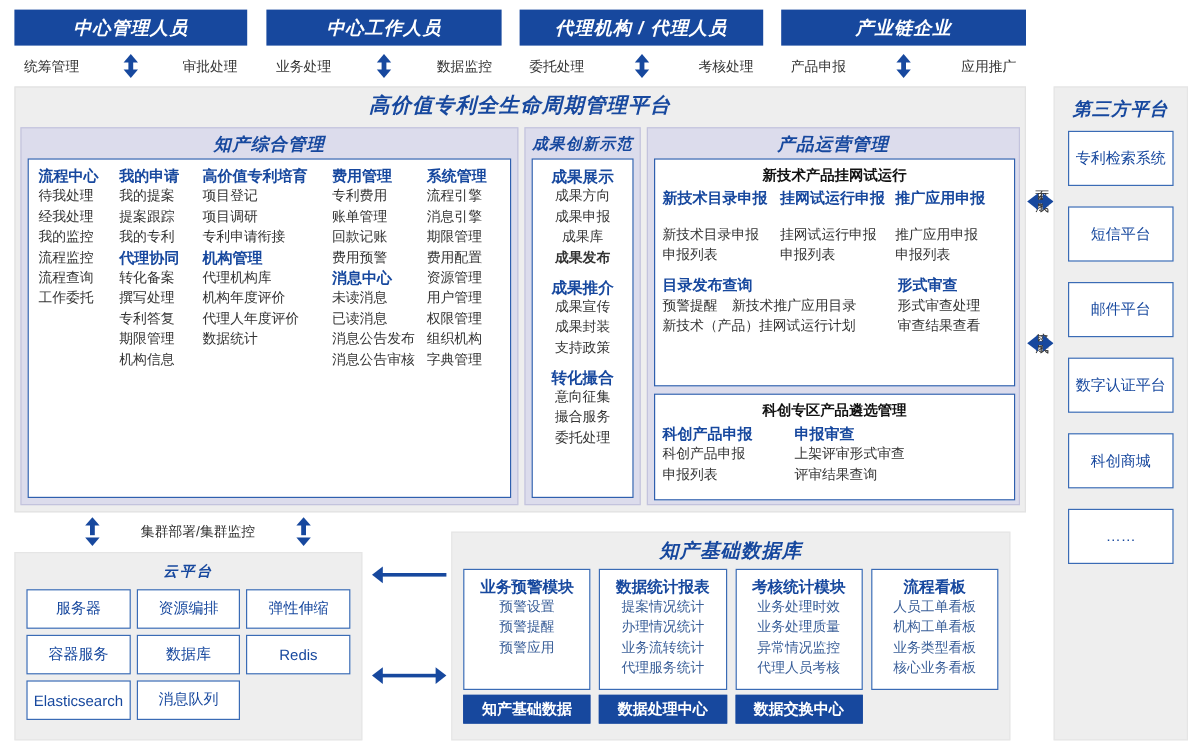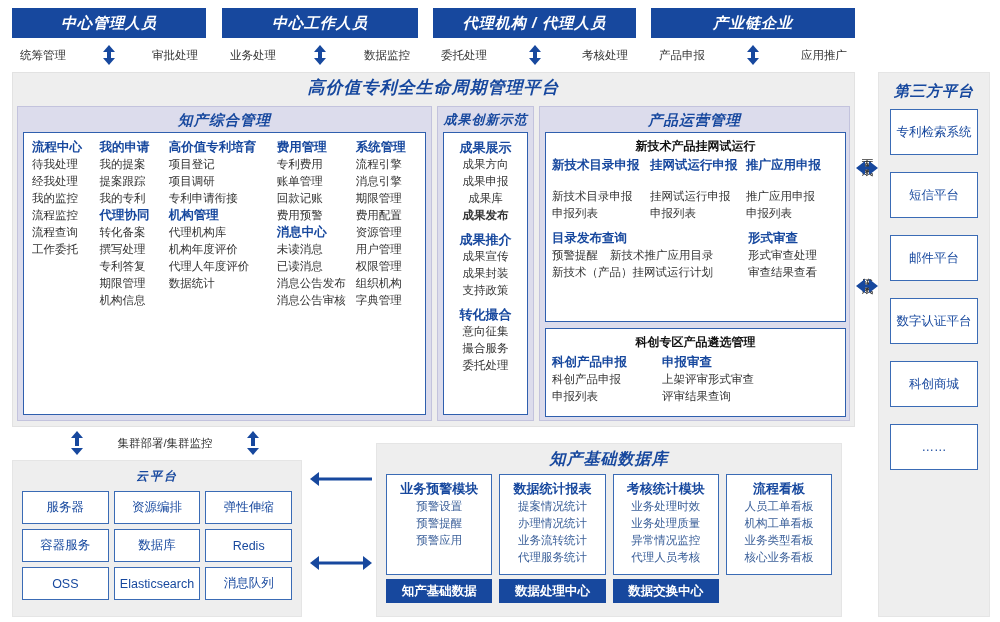--- a/index.html
+++ b/index.html
@@ -385,21 +385,20 @@
 
   <div class="abs cloud-panel" style="left:12px; top:460px; width:290px; height:157px;">
     <div class="ctr cloud-title" style="height:30px; width:100%;">云平台</div>
     <div id="cloud-grid" style="display:grid; grid-template-columns:repeat(3,1fr); gap:5px; padding:0 9px;">
         <div class="cloud-cell ctr" style="height:33px;">服务器</div>
         <div class="cloud-cell ctr" style="height:33px;">资源编排</div>
         <div class="cloud-cell ctr" style="height:33px;">弹性伸缩</div>
         <div class="cloud-cell ctr" style="height:33px;">容器服务</div>
         <div class="cloud-cell ctr" style="height:33px;">数据库</div>
         <div class="cloud-cell ctr" style="height:33px;">Redis</div>
-        <div class="cloud-cell ctr" style="height:33px;">OSS</div>
         <div class="cloud-cell ctr" style="height:33px;">Elasticsearch</div>
         <div class="cloud-cell ctr" style="height:33px;">消息队列</div>
       </div>
   </div>
 
   <div class="abs h-arrow only-left" style="left:310px; top:473px; width:62px;">
     <span class="lh"></span>
       <span class="bar"></span>
   </div>
   <div class="abs h-arrow" style="left:310px; top:545px; width:62px;">

